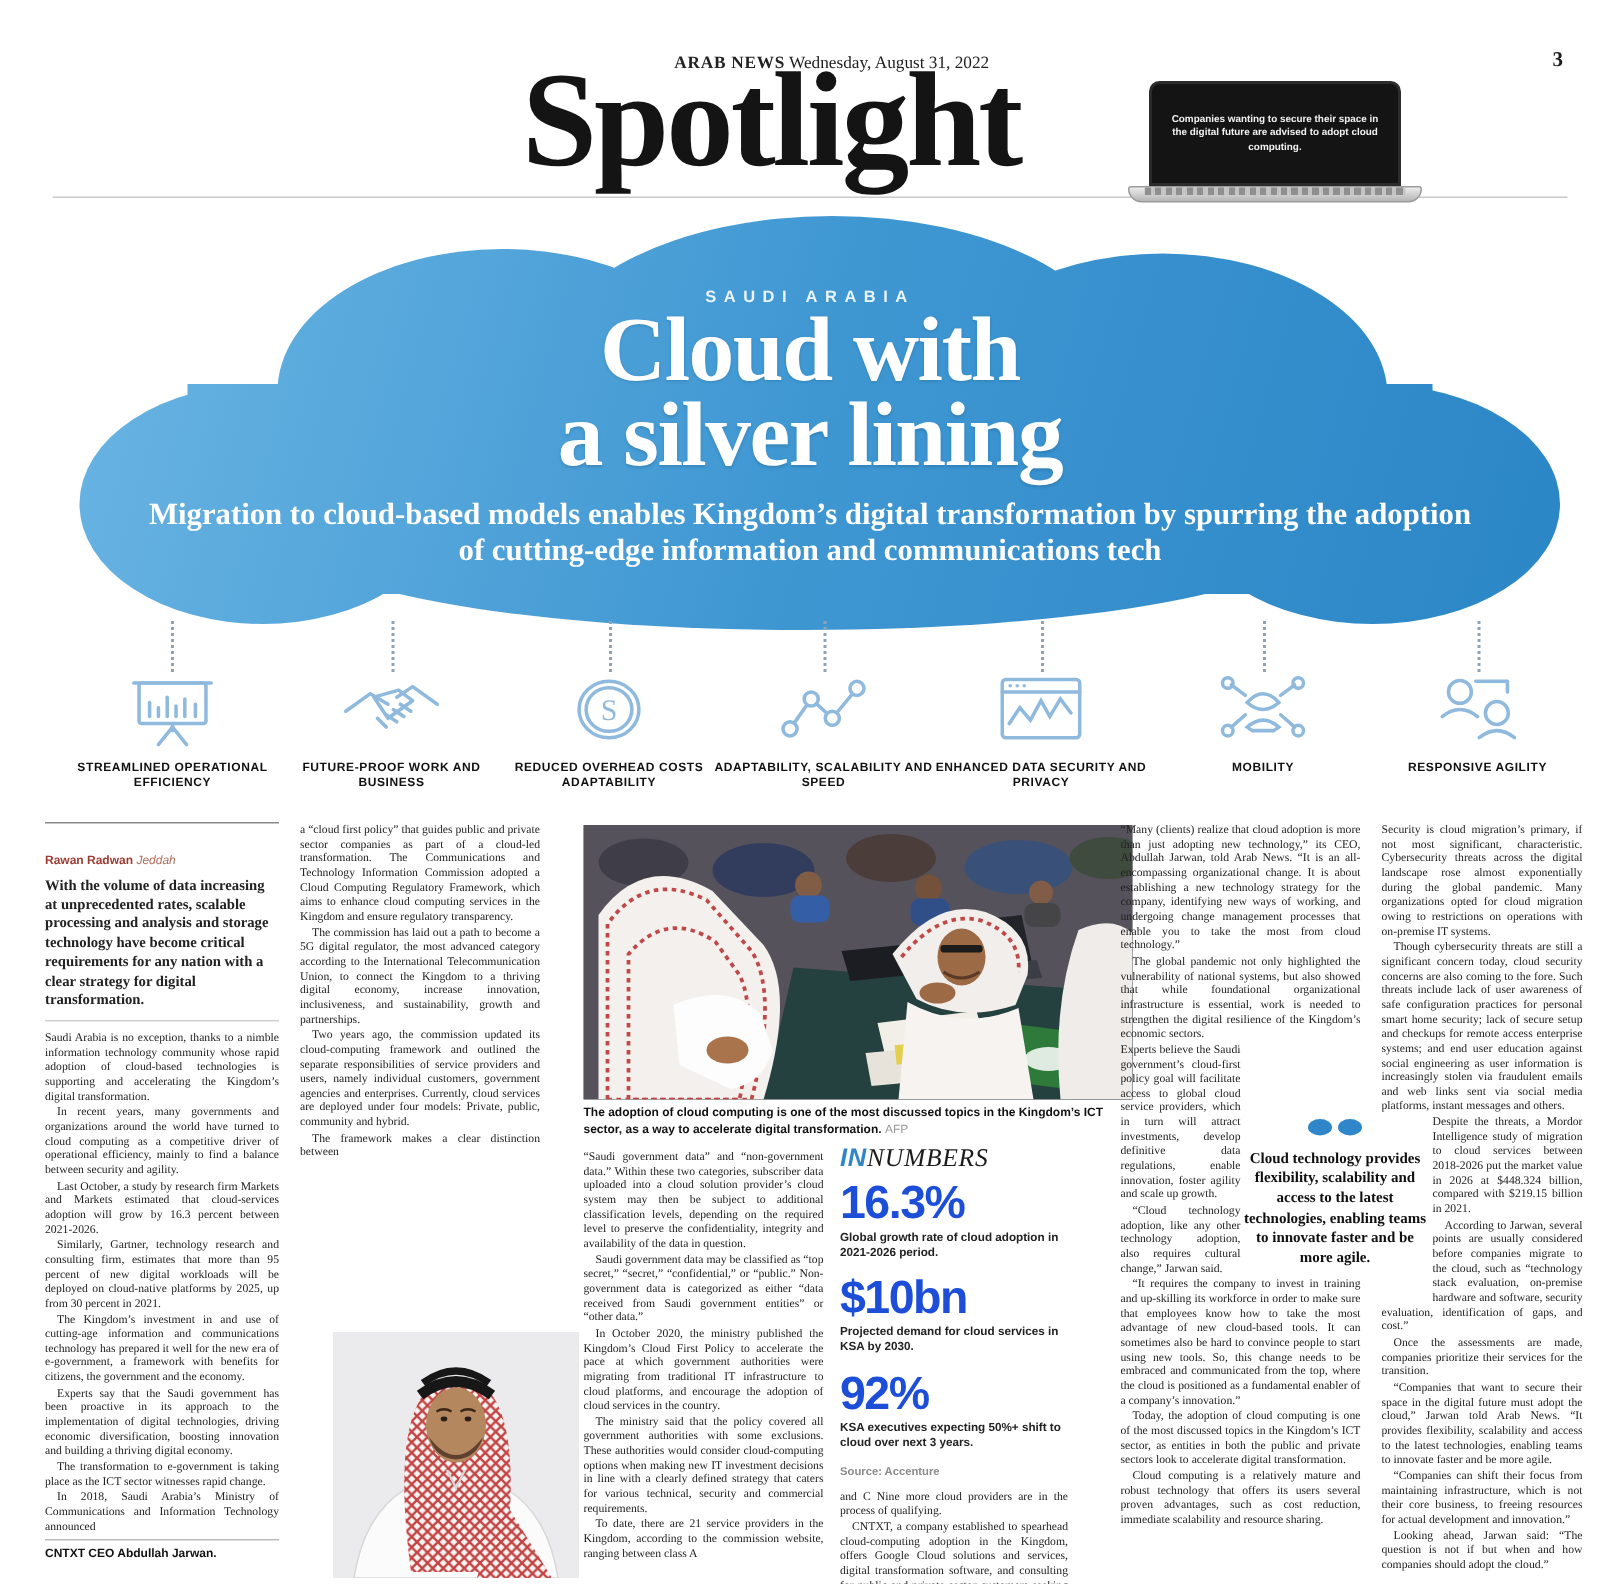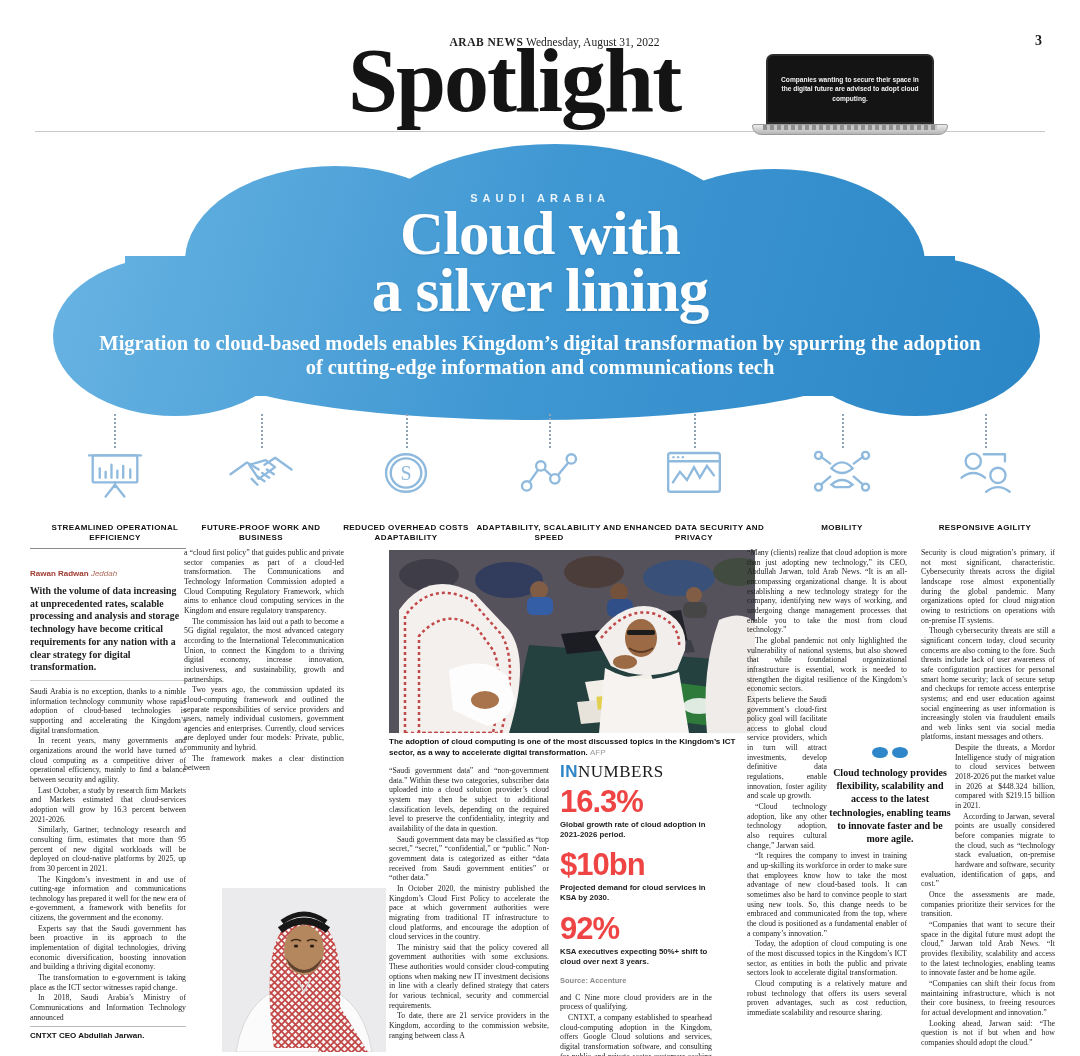--- a/index.html
+++ b/index.html
@@ -32,21 +32,21 @@
   .herotitle{top:206px;font-size:61px;font-weight:bold;line-height:.93;letter-spacing:-1px;
              text-shadow:0 1px 2px rgba(20,70,110,.25);}
   .herosub{top:332px;font-size:20.5px;font-weight:bold;line-height:1.16;}
 
   
   .connector{position:absolute;top:414px;height:34px;border-left:2px dotted #8fa3b4;}
 
   
   .benefit{position:absolute;top:446px;width:150px;display:flex;flex-direction:column;align-items:center;}
   .benefit svg{display:block;}
-  .blabel{margin-top:23px;font-family:"Liberation Sans",sans-serif;font-weight:bold;font-size:8px;
+  .blabel{margin-top:7px;font-family:"Liberation Sans",sans-serif;font-weight:bold;font-size:8px;
           letter-spacing:.4px;line-height:1.3;text-align:center;color:#111;}
 
   
   .col{position:absolute;top:548px;font-size:7.8px;line-height:1.24;text-align:justify;color:#222;
        overflow:hidden;}
   .col p{margin:0 0 1px 0;}
   .col p + p, .plist p + p{text-indent:8px;}
   .plist p{margin:0 0 1px 0;}
   .byline{border-top:1px solid #8a8a8a;padding-top:20px;margin-bottom:6px;
           font-family:"Liberation Sans",sans-serif;font-size:8px;}
@@ -57,26 +57,26 @@
   .col1cap{position:absolute;left:30px;top:1026px;width:156px;border-top:1px solid #bbb;padding-top:4px;
            font-family:"Liberation Sans",sans-serif;font-weight:bold;font-size:8px;color:#111;}
 
   .feature-photo{position:absolute;left:389px;top:550px;width:366px;height:183px;overflow:hidden;background:#4c4c55;}
   .photo-cap{position:absolute;left:389px;top:737px;width:366px;font-family:"Liberation Sans",sans-serif;
              font-weight:bold;font-size:8px;line-height:1.35;color:#111;}
   .photo-cap .credit{color:#999;font-weight:normal;}
 
   
   .numbers{position:absolute;left:560px;top:762px;width:152px;}
-  .innum-head{font-size:17px;letter-spacing:.5px;margin-bottom:4px;}
+  .innum-head{font-size:17px;letter-spacing:.5px;margin-bottom:4px;font-style:italic;}
   .innum-head .in{font-family:"Liberation Sans",sans-serif;font-weight:bold;color:#2f86c8;}
   .innum-head .rest{font-family:"Liberation Serif",serif;color:#1b1b1b;}
   .stat{margin-bottom:9px;}
   .stat .val{font-family:"Liberation Sans",sans-serif;font-weight:bold;font-size:31px;line-height:1;
-             color:#ef4444;letter-spacing:-1px;}
+             color:#1d4ed8;letter-spacing:-1px;}
   .stat .cap{font-family:"Liberation Sans",sans-serif;font-weight:bold;font-size:7.8px;line-height:1.3;
              color:#222;margin-top:3px;}
   .numsource{font-family:"Liberation Sans",sans-serif;font-size:7.5px;color:#8a8a8a;font-weight:bold;
              margin:2px 0 8px 0;}
   .numcont{font-size:7.8px;line-height:1.24;text-align:justify;color:#222;}
 
   
   .pullquote{position:absolute;left:828px;top:744px;width:124px;text-align:center;}
   .qmarks{margin-bottom:4px;}
   .qmarks i{display:inline-block;width:16px;height:11px;background:#2f86c8;border-radius:50%;margin:0 2px;}
@@ -259,21 +259,21 @@
         <p>Last October, a study by research firm Markets and Markets estimated that cloud-services adoption will grow by 16.3 percent between 2021-2026.</p>
         <p>Similarly, Gartner, technology research and consulting firm, estimates that more than 95 percent of new digital workloads will be deployed on cloud-native platforms by 2025, up from 30 percent in 2021.</p>
         <p>The Kingdom’s investment in and use of cutting-age information and communications technology has prepared it well for the new era of e-government, a framework with benefits for citizens, the government and the economy.</p>
         <p>Experts say that the Saudi government has been proactive in its approach to the implementation of digital technologies, driving economic diversification, boosting innovation and building a thriving digital economy.</p>
         <p>The transformation to e-government is taking place as the ICT sector witnesses rapid change.</p>
         <p>In 2018, Saudi Arabia’s Ministry of Communications and Information Technology announced</p>
       </div>
   </div>
   <div class="col1cap">CNTXT CEO Abdullah Jarwan.</div>
 
-  <div class="col" style="left:184px;width:160px;height:336px;">
+  <div class="col" style="left:200px;width:160px;height:336px;">
     <div class="plist">
         <p>a “cloud first policy” that guides public and private sector companies as part of a cloud-led transformation. The Communications and Technology Information Commission adopted a Cloud Computing Regulatory Framework, which aims to enhance cloud computing services in the Kingdom and ensure regulatory transparency.</p>
         <p>The commission has laid out a path to become a 5G digital regulator, the most advanced category according to the International Telecommunication Union, to connect the Kingdom to a thriving digital economy, increase innovation, inclusiveness, and sustainability, growth and partnerships.</p>
         <p>Two years ago, the commission updated its cloud-computing framework and outlined the separate responsibilities of service providers and users, namely individual customers, government agencies and enterprises. Currently, cloud services are deployed under four models: Private, public, community and hybrid.</p>
         <p>The framework makes a clear distinction between</p>
       </div>
   </div>
 
   <div class="portrait">
     <svg width="164" height="164" viewBox="0 0 164 164">
@@ -404,21 +404,21 @@
     <div class="plist">
         <p>Security is cloud migration’s primary, if not most significant, characteristic. Cybersecurity threats across the digital landscape rose almost exponentially during the global pandemic. Many organizations opted for cloud migration owing to restrictions on operations with on-premise IT systems.</p>
         <p>Though cybersecurity threats are still a significant concern today, cloud security concerns are also coming to the fore. Such threats include lack of user awareness of safe configuration practices for personal smart home security; lack of secure setup and checkups for remote access enterprise systems; and end user education against social engineering as user information is increasingly stolen via fraudulent emails and web links sent via social media platforms, instant messages and others.</p>
       </div>
     <div>
       <div class="sp-l"></div>
       <div class="plist">
           <p>Despite the threats, a Mordor Intelligence study of migration to cloud services between 2018-2026 put the market value in 2026 at $448.324 billion, compared with $219.15 billion in 2021.</p>
           <p>According to Jarwan, several points are usually considered before companies migrate to the cloud, such as “technology stack evaluation, on-premise hardware and software, security evaluation, identification of gaps, and cost.”</p>
           <p>Once the assessments are made, companies prioritize their services for the transition.</p>
-          <p>“Companies that want to secure their space in the digital future must adopt the cloud,” Jarwan told Arab News. “It provides flexibility, scalability and access to the latest technologies, enabling teams to innovate faster and be home agile.</p>
+          <p>“Companies that want to secure their space in the digital future must adopt the cloud,” Jarwan told Arab News. “It provides flexibility, scalability and access to the latest technologies, enabling teams to innovate faster and be more agile.</p>
           <p>“Companies can shift their focus from maintaining infrastructure, which is not their core business, to freeing resources for actual development and innovation.”</p>
           <p>Looking ahead, Jarwan said: “The question is not if but when and how companies should adopt the cloud.”</p>
         </div>
     </div>
   </div>
 
   <div class="pullquote">
     <div class="qmarks"><i></i><i></i></div>
     <div class="qtext">Cloud technology provides flexibility, scalability and access to the latest technologies, enabling teams to innovate faster and be more agile.</div>
   </div>

